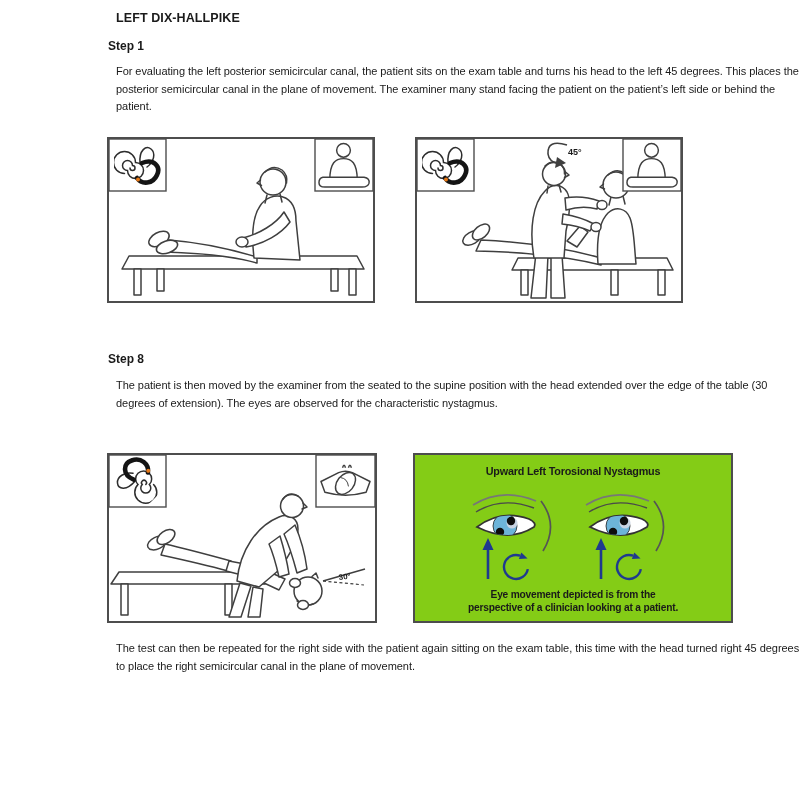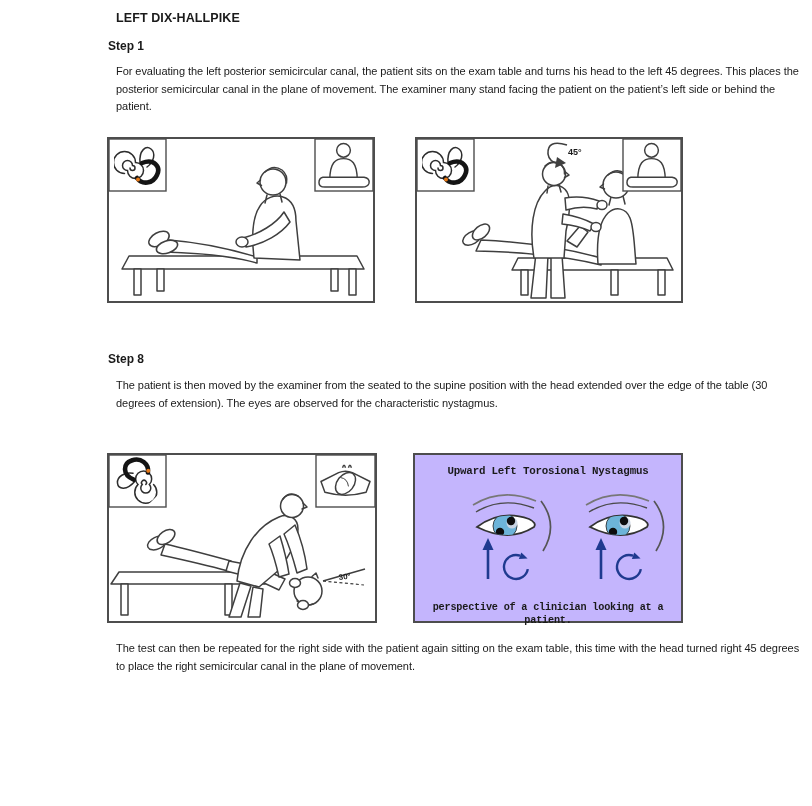--- a/index.html
+++ b/index.html
@@ -7,21 +7,21 @@
     position:relative;width:812px;height:806px;background:#fff;
     font-family:"Liberation Sans",sans-serif;color:#1a1a1a;overflow:hidden;
   }
   .abs{position:absolute;margin-left:48px;}
   .doc-title{left:68px;top:11px;font-size:12.5px;font-weight:700;letter-spacing:.1px;}
   .step-heading{left:60px;font-size:12px;font-weight:700;}
   .body-text{left:68px;width:684px;font-size:11px;line-height:17.6px;letter-spacing:-.05px;}
   .panel{position:absolute;background:#fff;}
   svg{display:block;}
   .fig4{
-    width:270px;height:170px;box-sizing:border-box;border:2px solid #4d4d4d;background:#c4b5fd;font-family:Liberation Mono, monospace;
+    width:320px;height:170px;box-sizing:border-box;border:2px solid #4d4d4d;background:#84cc16;
   }
   .fig4-title{position:absolute;top:10px;left:0;width:100%;text-align:center;
     font-size:10.8px;font-weight:700;letter-spacing:-.2px;}
   .fig4-caption{position:absolute;left:0;width:100%;text-align:center;
     font-size:10.2px;font-weight:700;line-height:13px;letter-spacing:-.2px;}
 </style>
 </head>
 <body>
 
 <div class="page">
@@ -216,18 +216,19 @@
         <g>
           <path d="M-19 52 L-19 20" stroke="#1f3a8f" stroke-width="2.6" fill="none"></path>
           <polygon points="-19,11 -24.5,23 -13.5,23" fill="#1f3a8f"></polygon>
         </g>
         <g>
           <path d="M20.8 42.1 A12 12 0 1 1 13.1 28.7" fill="none" stroke="#1f3a8f" stroke-width="2.4"></path>
           <polygon points="20.6,31.4 11.9,32 14.3,25.4" fill="#1f3a8f"></polygon>
         </g>
       </g>
     </svg>
+    <div class="fig4-caption" style="top:133px">Eye movement depicted is from the</div>
     <div class="fig4-caption" style="top:146px">perspective of a clinician looking at a patient.</div>
   </div>
 
   <div class="abs body-text" style="top:640px">The test can then be repeated for the right side with the patient again sitting on the exam table, this time with the head turned right 45 degrees to place the right semicircular canal in the plane of movement.</div>
 
 </div>
 
 </body></html>

